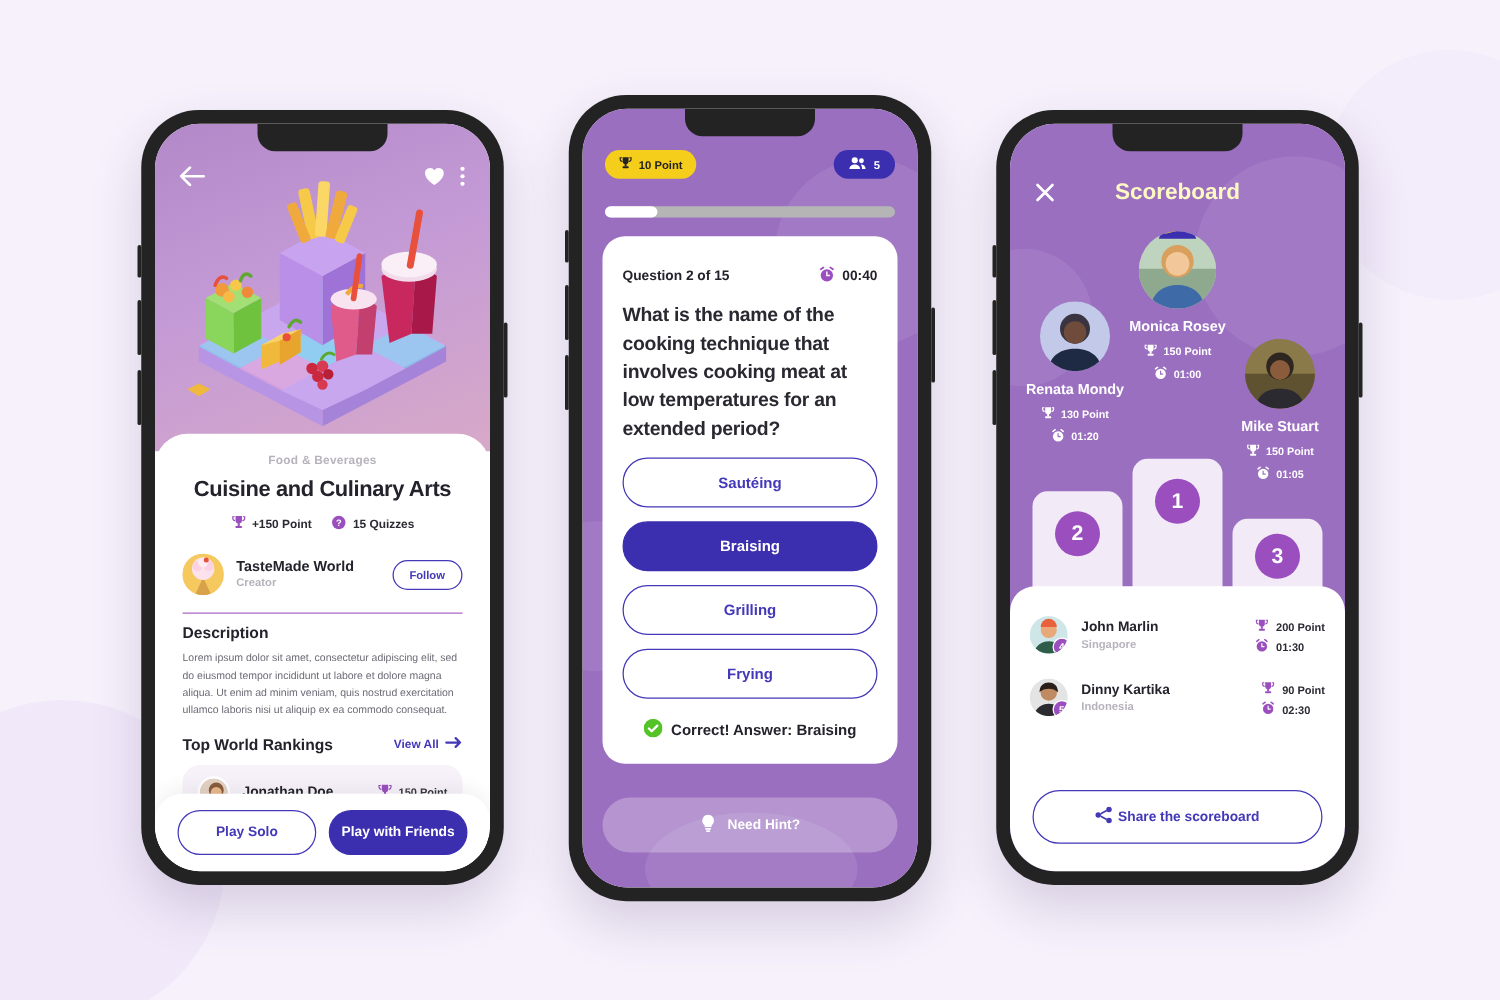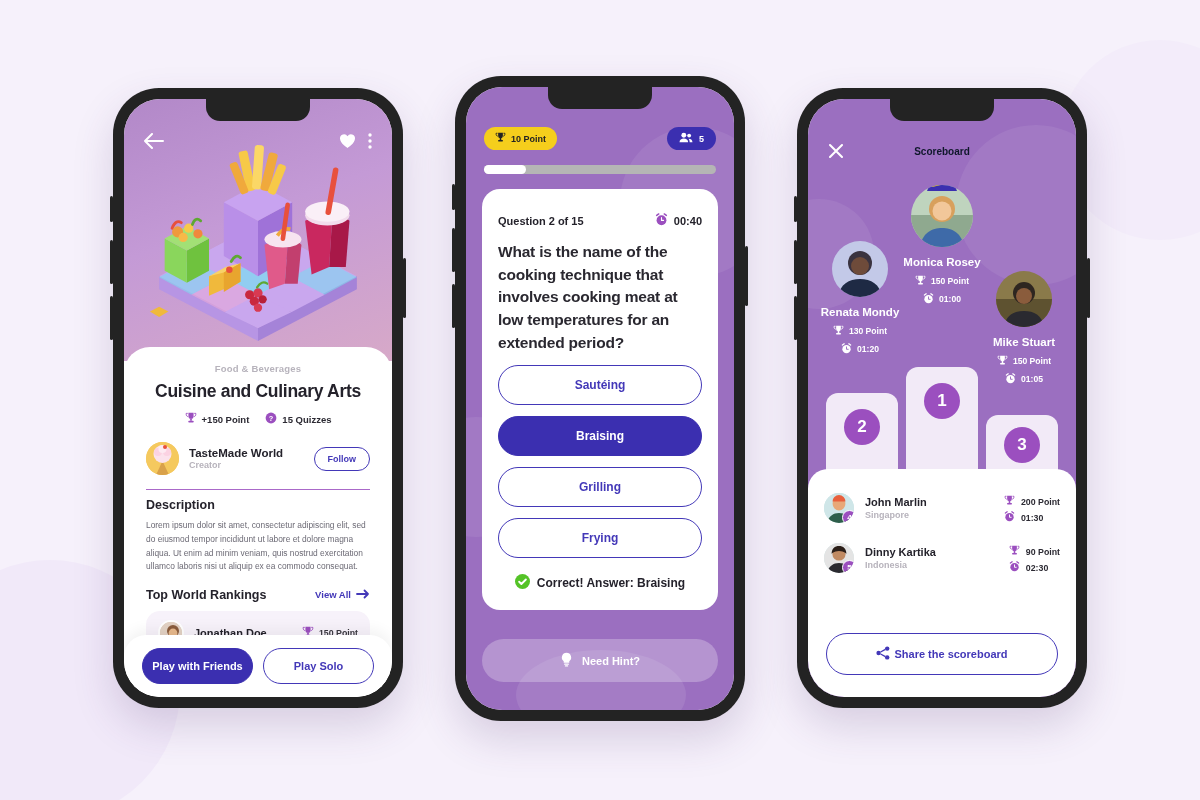--- a/index.html
+++ b/index.html
@@ -109,21 +109,21 @@
   .btn-outline { border: 1.6px solid #4338B8; color: #4338B8; background: #fff; }
   .btn-solid { border: 1.6px solid #3B2FB0; color: #fff; background: #3B2FB0; }
 
   
   .q-screen { position: absolute; inset: 0; background: #9B6FC0; overflow: hidden; }
   .q-deco { position: absolute; border-radius: 50%; background: rgba(255,255,255,.07); }
   .q-deco.d1 { width: 150px; height: 150px; right: -36px; top: 40px; }
   .q-deco.d2 { width: 120px; height: 120px; left: -50px; top: 330px; }
   .q-deco.d3 { width: 170px; height: 90px; left: 50px; bottom: -30px; background: rgba(255,255,255,.09); border-radius: 50%; }
   .q-top {
-    position: absolute; top: 40px; left: 0; right: 0; z-index: 10;
+    position: absolute; top: 33px; left: 0; right: 0; z-index: 10;
     display: flex; align-items: center; justify-content: space-between; padding: 0 18px;
   }
   .badge-point {
     background: #F5CE1C; color: #232323; border-radius: 20px;
     padding: 5px 11px; font-size: 9px; font-weight: 800;
     display: flex; align-items: center; gap: 5px;
   }
   .badge-players {
     background: #3B2FB0; color: #fff; border-radius: 20px;
     padding: 5px 12px; font-size: 9px; font-weight: 800;
@@ -163,21 +163,21 @@
 
   
   .sb-screen { position: absolute; inset: 0; background: #9B6FC0; overflow: hidden; }
   .sb-deco { position: absolute; border-radius: 50%; background: rgba(255,255,255,.07); }
   .sb-deco.s1 { width: 160px; height: 160px; right: -40px; top: 26px; }
   .sb-deco.s2 { width: 110px; height: 110px; left: -44px; top: 100px; }
   .sb-head {
     position: absolute; top: 44px; left: 0; right: 0; z-index: 10;
     display: flex; align-items: center; padding: 0 20px;
   }
-  .sb-title { flex: 1; text-align: center; color: #0f172a; font-size: 10px; font-weight: 800; margin-left: -16px; }
+  .sb-title { flex: 1; text-align: center; color: #fef9c3; font-size: 18px; font-weight: 800; margin-left: -16px; }
 
   .podium-area { position: absolute; top: 86px; left: 0; right: 0; height: 300px; z-index: 8; }
   .col { position: absolute; text-align: center; width: 92px; }
   .col.c1 { left: 50%; transform: translateX(-50%); top: 0; }
   .col.c2 { left: 6px; top: 56px; }
   .col.c3 { right: 6px; top: 86px; }
   .p-av { width: 56px; height: 56px; border-radius: 50%; overflow: hidden; margin: 0 auto; position: relative; }
   .p-av.big { width: 62px; height: 62px; }
   .hat { position: absolute; left: 50%; transform: translateX(-50%); top: -30px; z-index: 3; }
   .p-name { color: #fff; font-size: 11.5px; font-weight: 800; line-height: 1.28; margin-top: 8px; }
@@ -423,22 +423,22 @@
                   <rect x="6" y="7.6" width="2" height="2.6" fill="#9B4FBF"></rect>
                   <rect x="3.8" y="10.2" width="6.4" height="2" rx="1" fill="#9B4FBF"></rect>
                 </svg>
             </span>
             <span>150 Point</span>
           </div>
         </div>
       </div>
 
       <div class="bottom-bar">
+        <button class="btn-pill btn-outline">Play Solo</button>
         <button class="btn-pill btn-solid">Play with Friends</button>
-        <button class="btn-pill btn-outline">Play Solo</button>
       </div>
     </div>
   </div>
 
   <div class="phone p2">
     <div class="side-btn l1"></div>
     <div class="side-btn l2"></div>
     <div class="side-btn l3"></div>
     <div class="side-btn r1"></div>
     <div class="screen">

